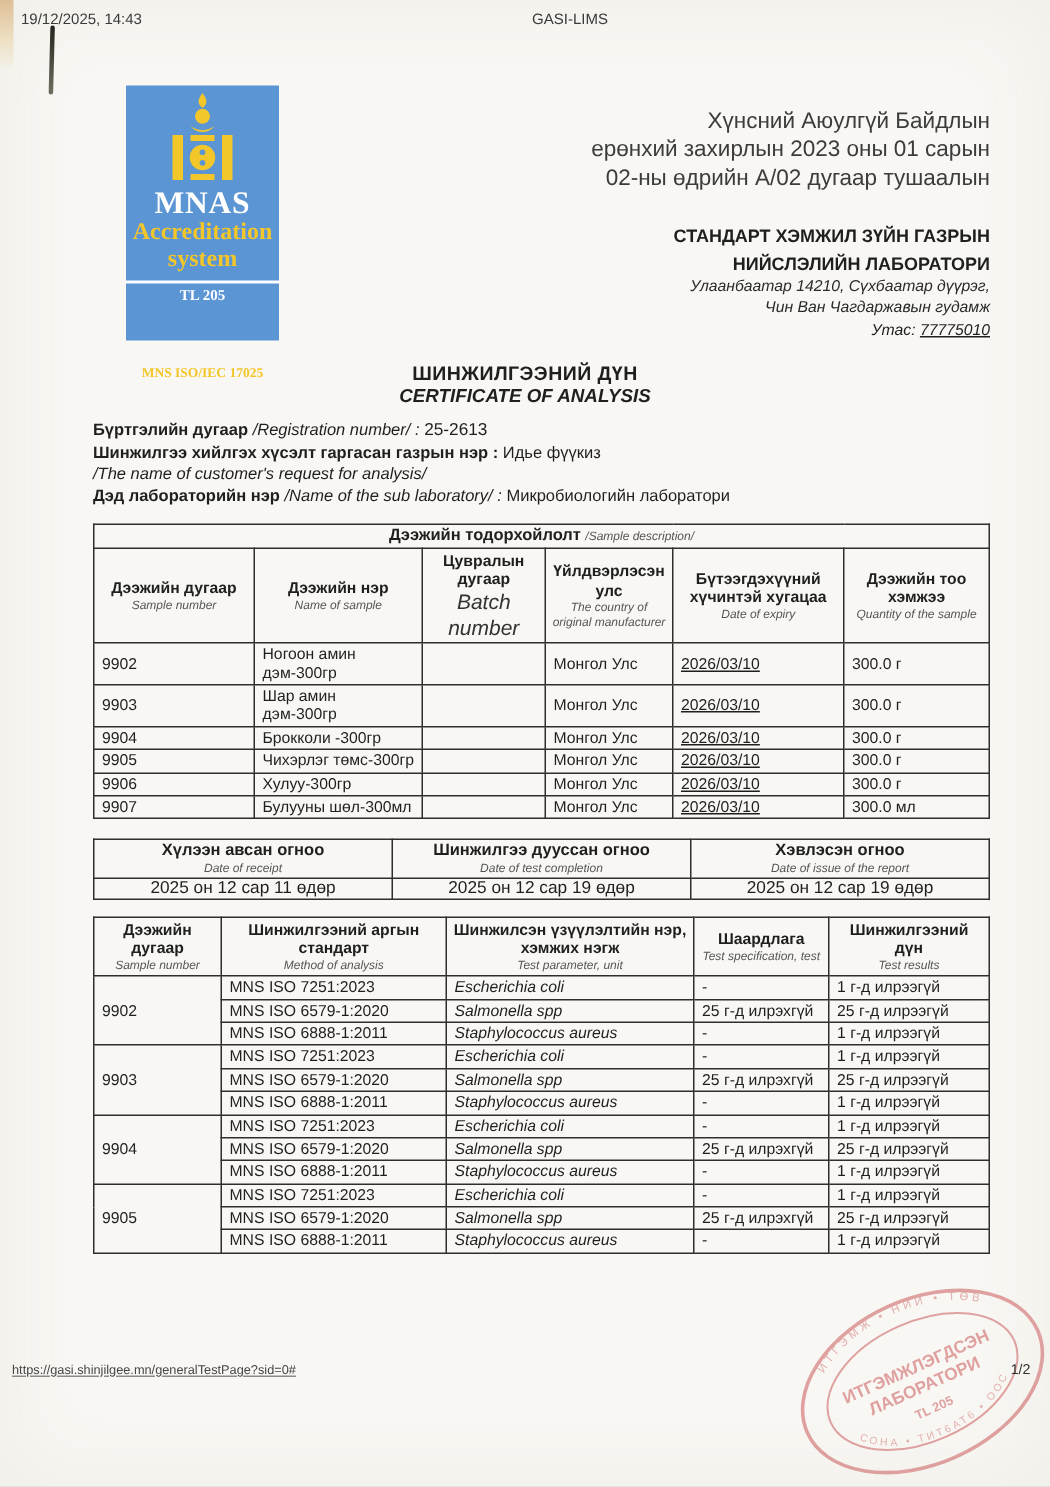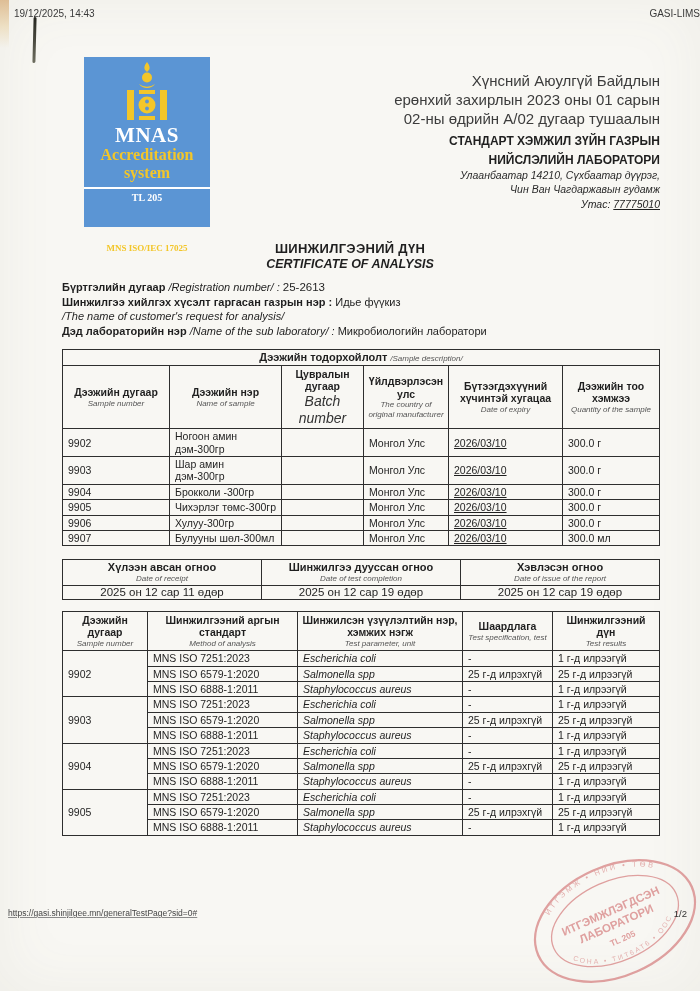--- a/index.html
+++ b/index.html
@@ -1,42 +1,42 @@
 <!DOCTYPE html>
 <html><head>
 <meta charset="utf-8">
 <style>
   html,body{margin:0;padding:0;background:#dcdcdc;}
   .page{position:relative;width:700px;height:991px;background:#f8f7f3;
         font-family:"Liberation Sans",sans-serif;color:#1f1f1f;overflow:hidden;
         box-shadow:inset 0 0 60px rgba(120,110,90,.07);}
   
   .print-date{position:absolute;left:14px;top:8px;font-size:10px;color:#3a3a3a;}
-  .print-app{position:absolute;left:4px;right:0;top:8px;text-align:right;
+  .print-app{position:absolute;left:4px;right:0;top:8px;text-align:center;
              padding-left:56px;font-size:10px;color:#3a3a3a;}
   .staple{position:absolute;left:33px;top:17px;width:3px;height:46px;border-radius:2px;
           background:linear-gradient(#25251f,#6e6e60);transform:rotate(1.5deg);}
   .smudge{position:absolute;left:0;top:0;width:9px;height:48px;opacity:.55;
           background:linear-gradient(180deg,#cf9550,#e9d1a2 55%,rgba(233,209,162,0));}
   
-  .mnas{position:absolute;left:84px;top:57px;width:126px;height:170px;background:#5b95d4;
+  .mnas{position:absolute;left:84px;top:57px;width:102px;height:170px;background:#5b95d4;
         text-align:center;color:#fff;}
   .soyombo{display:block;margin:5px auto 0;}
   .mnas-name{font-family:"Liberation Serif",serif;font-weight:bold;font-size:21px;
              line-height:1;letter-spacing:.5px;margin-top:1px;}
   .mnas-sub{color:#f3c629;font-weight:bold;font-size:16px;line-height:1.15;
             font-family:"Liberation Serif",serif;}
   .mnas-certs{border-top:2px solid #fff;margin-top:4px;padding-top:3px;}
   .cert-code{font-size:10px;font-weight:bold;font-family:"Liberation Serif",serif;}
   .cert-std{font-size:9px;font-weight:bold;color:#f3c629;font-family:"Liberation Serif",serif;margin-top:40px;}
   
   .letterhead{position:absolute;right:40px;top:72px;width:340px;text-align:right;}
   .decree{font-size:15px;line-height:1.25;color:#3c3c3c;}
   .org{font-weight:bold;font-size:12px;line-height:1.55;}
-  .org1{margin-top:4px;}
+  .org1{margin-top:20px;}
   .addr{font-style:italic;font-size:10.5px;line-height:1.32;color:#2a2a2a;}
   .phone{font-style:italic;font-size:10.5px;margin-top:1px;}
   .phone .num{text-decoration:underline;}
   
   .title{position:absolute;left:0;right:0;top:241px;text-align:center;line-height:1.2;}
   .title-mn{font-weight:bold;font-size:13px;letter-spacing:.3px;}
   .title-en{font-weight:bold;font-style:italic;font-size:12.5px;}
   .meta{position:absolute;left:62px;top:280px;width:580px;font-size:11px;line-height:1.3;}
   .b{font-weight:bold;} .i{font-style:italic;} .v{font-size:11.5px;}
   

